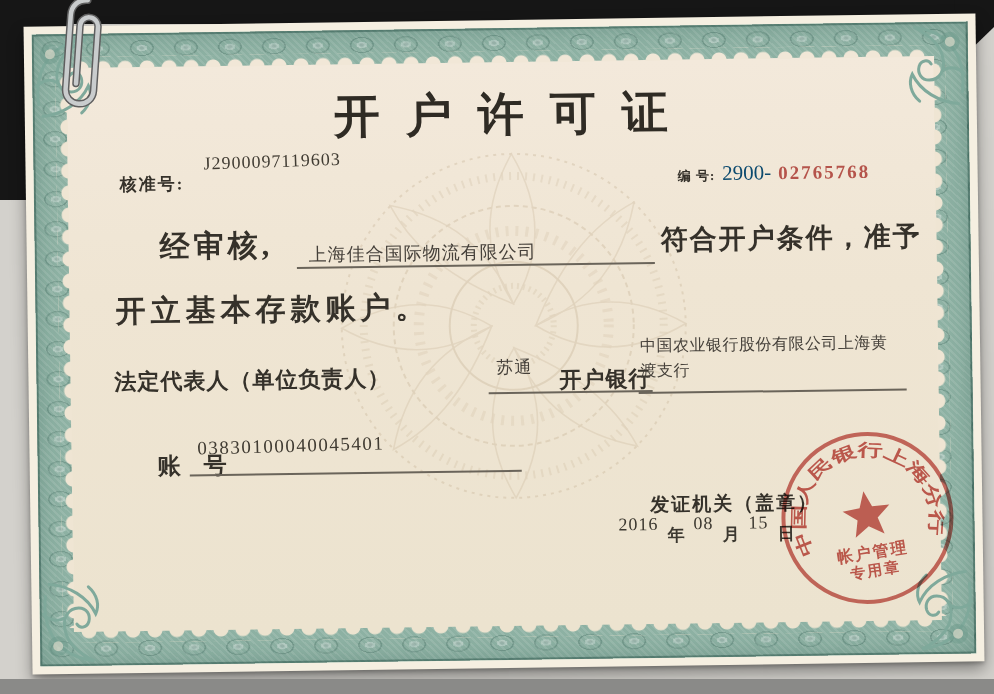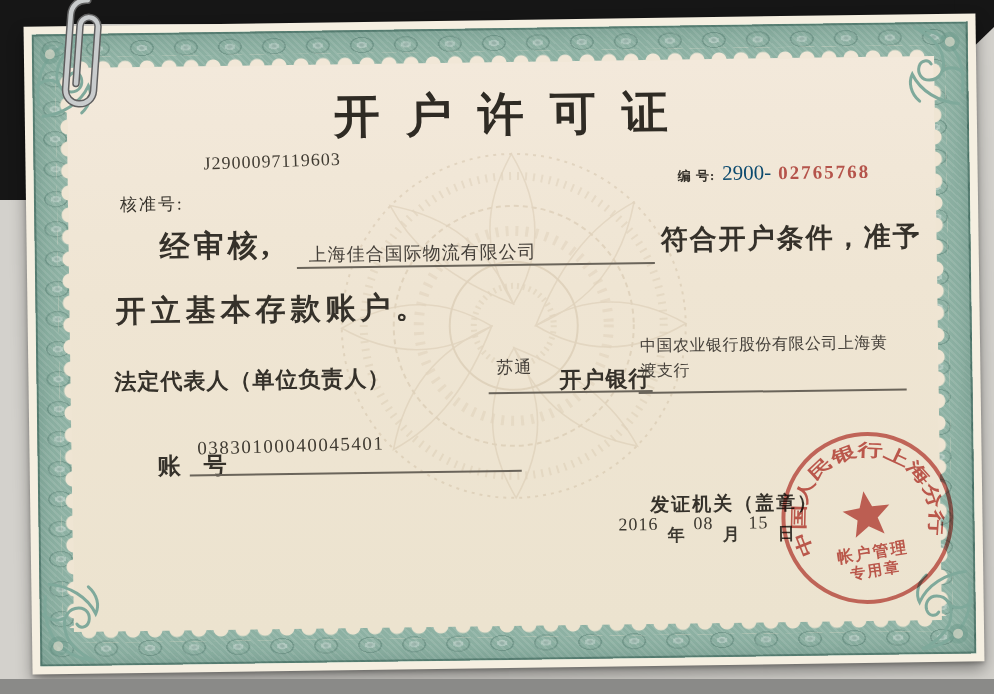--- a/index.html
+++ b/index.html
@@ -55,21 +55,21 @@
   .corner.tl{left:4px;top:4px;}
   .corner.tr{right:4px;top:4px;transform:scaleX(-1);}
   .corner.bl{left:4px;bottom:4px;transform:scaleY(-1);}
   .corner.br{right:4px;bottom:4px;transform:scale(-1,-1);}
 
   .rosette{position:absolute;left:296px;top:116px;opacity:.38;}
 
   .t{position:absolute;white-space:nowrap;}
   .title{left:0;width:100%;text-align:center;top:64px;font-size:46px;font-weight:700;
     letter-spacing:26px;text-indent:26px;color:#2f2b24;}
-  .approval-label{left:94px;top:148px;font-size:17px;font-weight:400;letter-spacing:2px;margin-top:20px;}
+  .approval-label{left:94px;top:148px;font-size:17px;font-weight:700;letter-spacing:2px;}
   .approval-value{left:178px;top:128px;font-size:18px;letter-spacing:1px;transform:rotate(-1.2deg);color:#413c33;}
   .serial{left:652px;top:144px;display:flex;align-items:baseline;gap:7px;}
   .serial-label{font-size:13px;font-weight:700;letter-spacing:1px;}
   .serial-prefix{font-size:21px;color:#0c4a6e;}
   .serial-number{font-size:19px;font-weight:600;letter-spacing:2px;color:#b5544b;}
 
   .reviewed{left:133px;top:202px;font-size:30px;font-weight:600;letter-spacing:4px;}
   .company{left:282px;top:220px;font-size:18px;letter-spacing:1px;color:#45403a;}
   .approved{left:634px;top:204px;font-size:27px;font-weight:600;letter-spacing:2px;}
   .account-type{left:88px;top:266px;font-size:30px;font-weight:600;letter-spacing:5px;}

